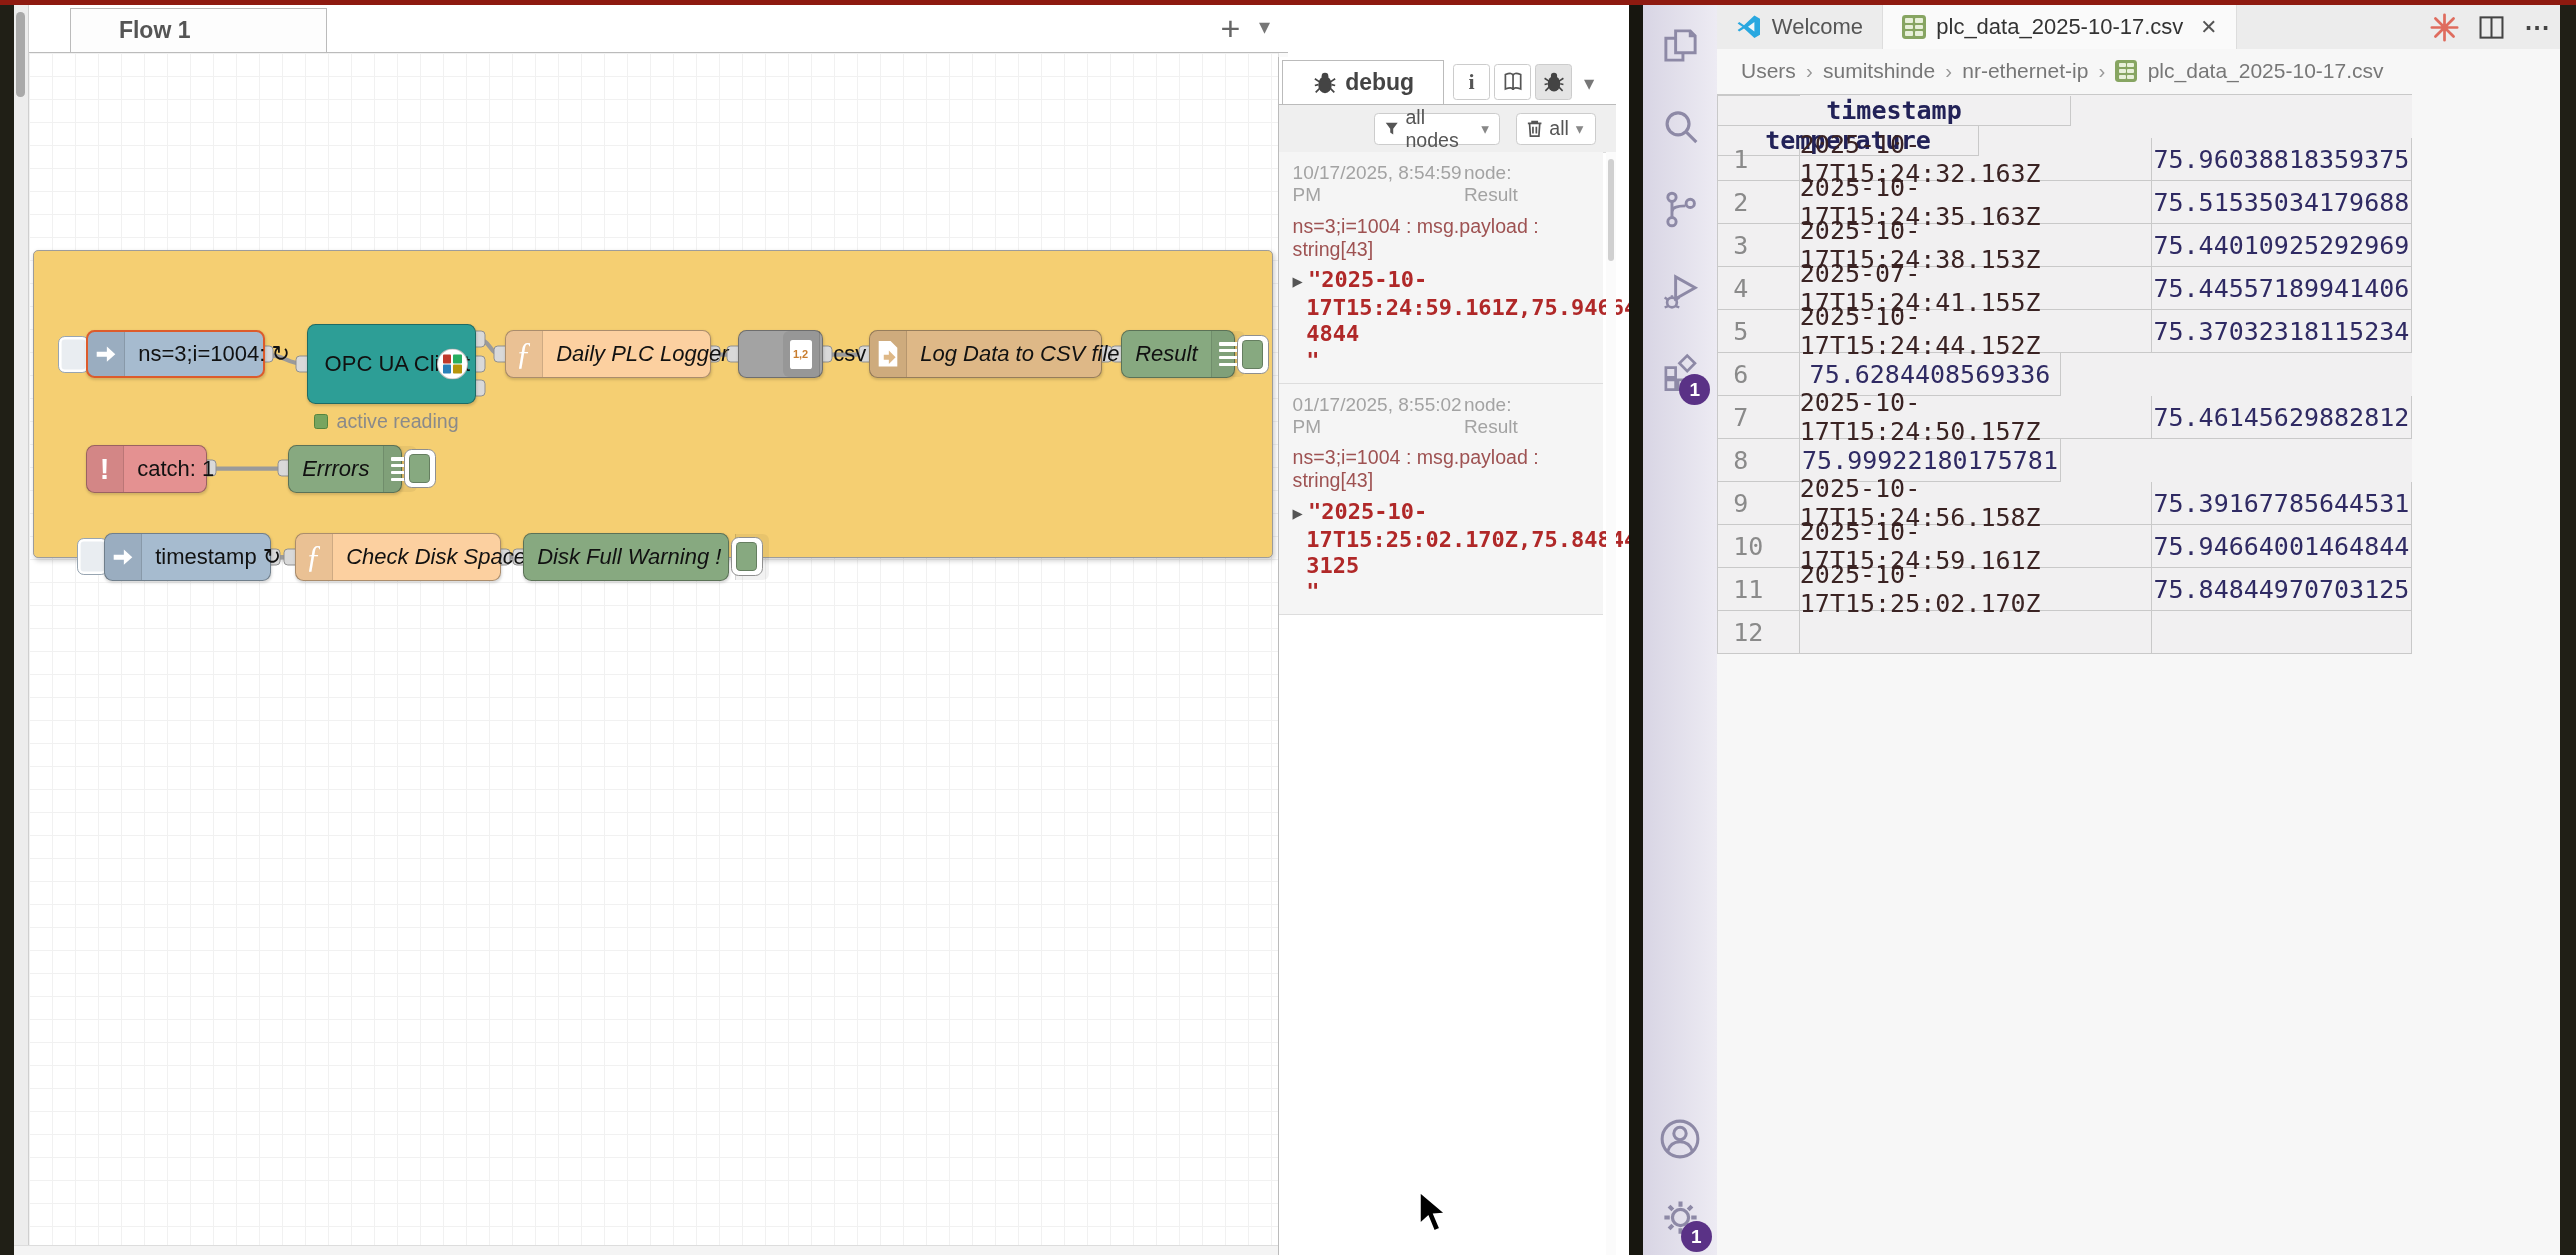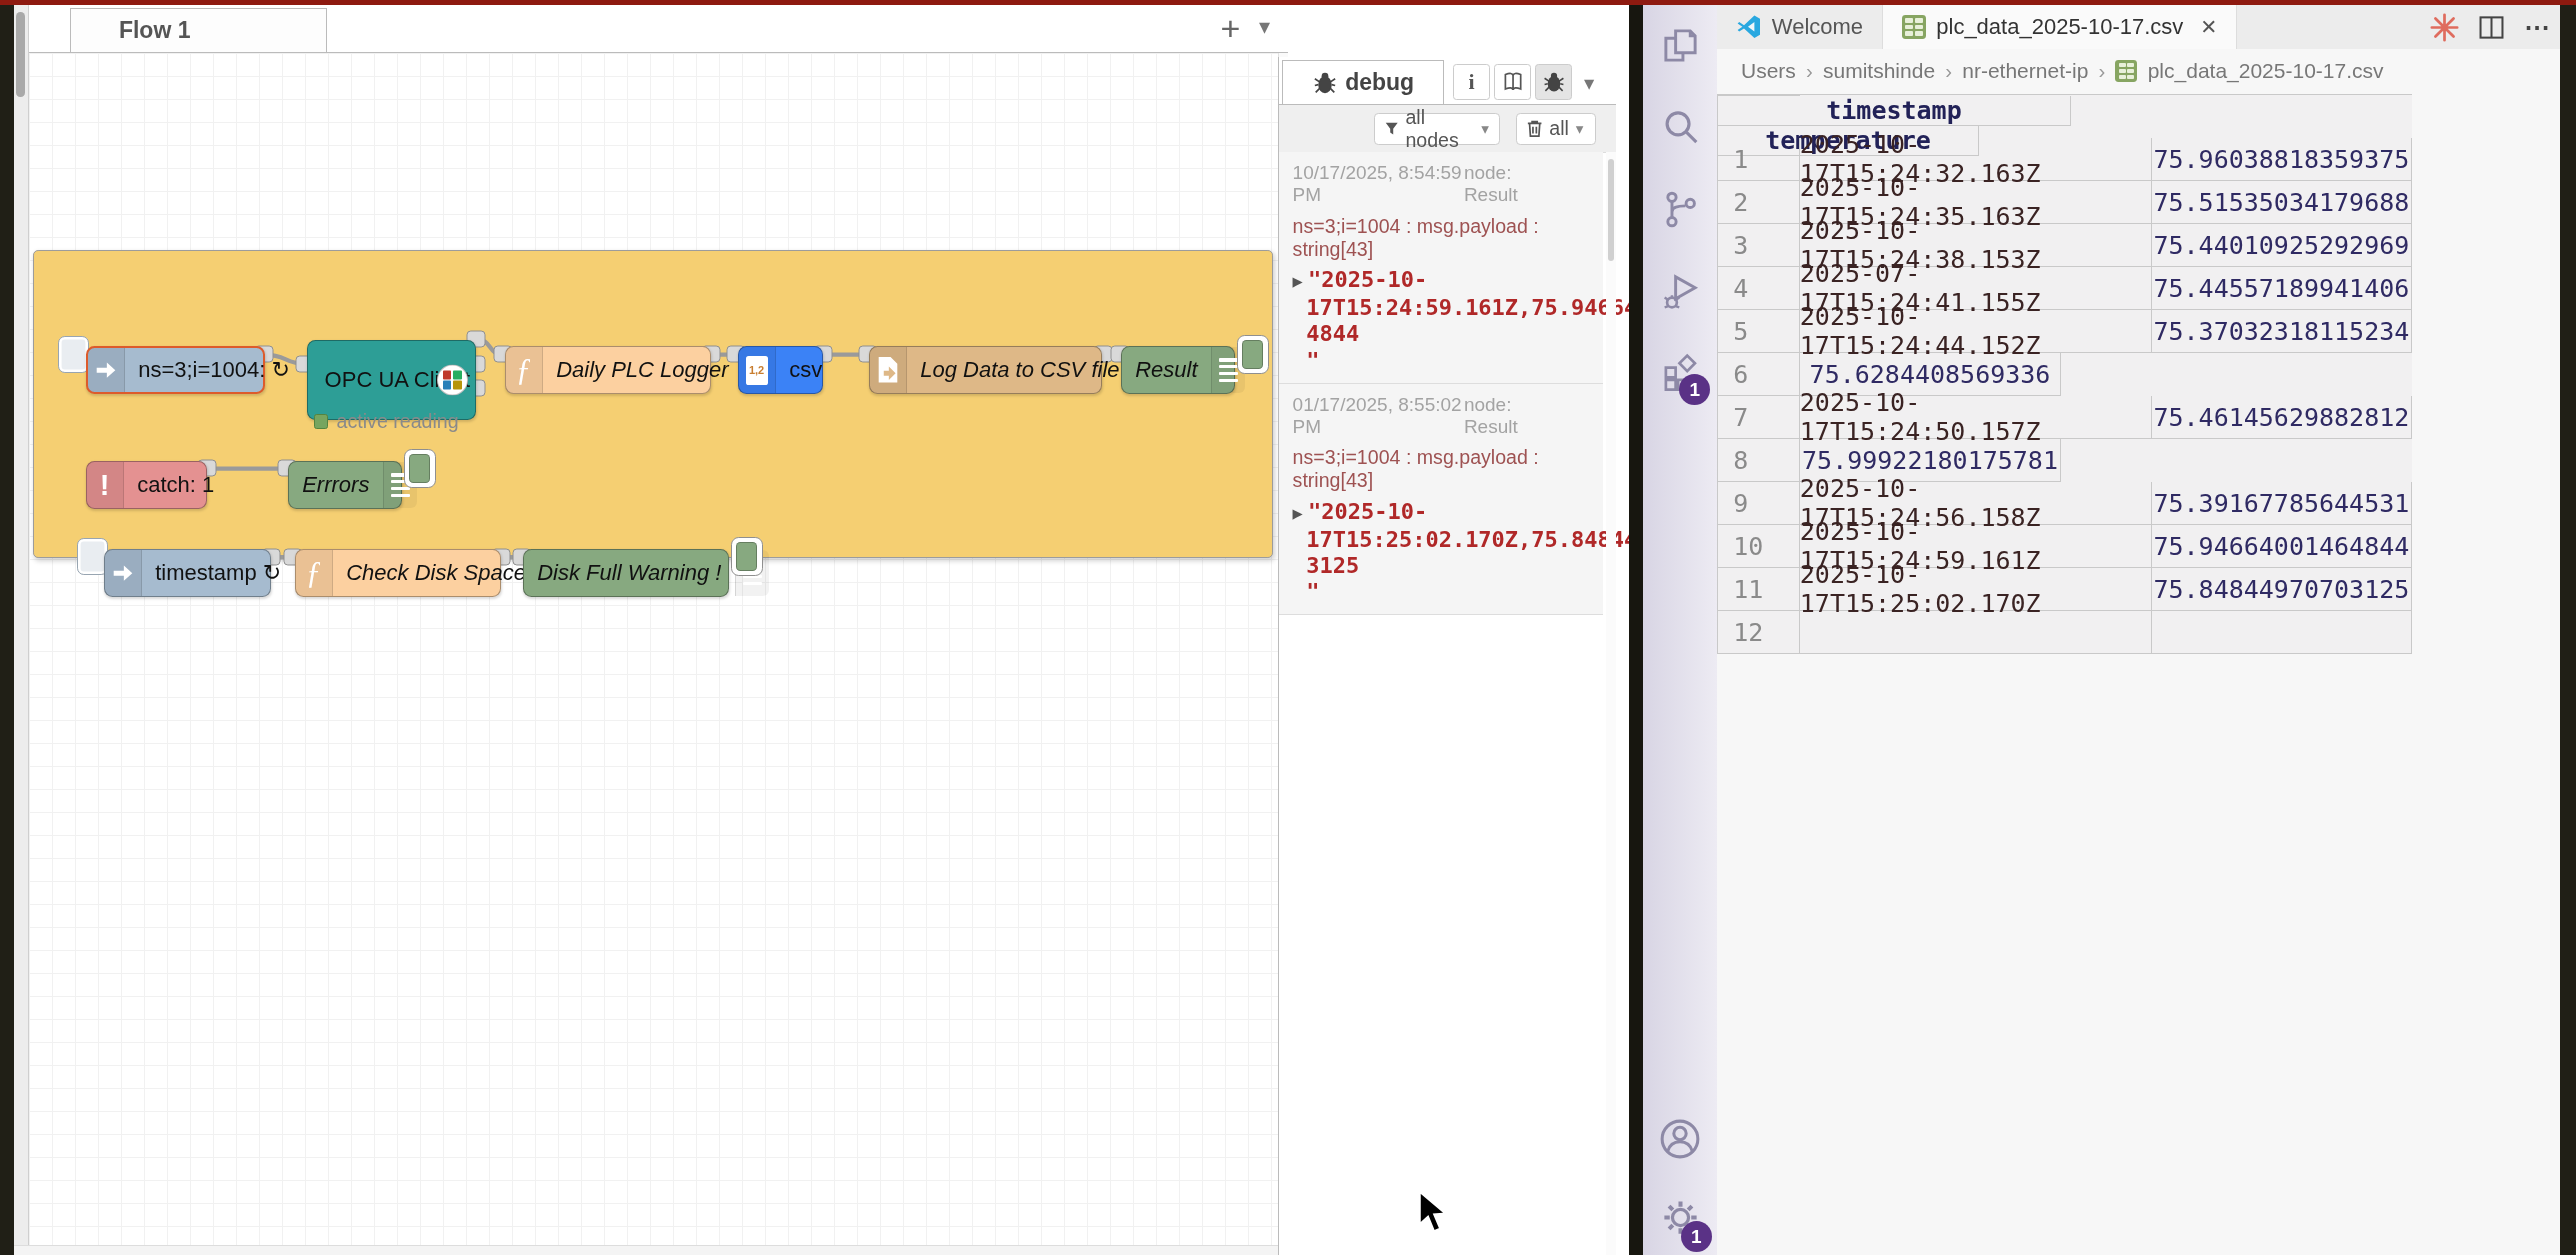--- a/index.html
+++ b/index.html
@@ -28,30 +28,30 @@
   .nr-hscroll { position:absolute; left:0; top:1240px; width:1274px; height:10.2px; background:#f4f4f4; border-top:0.9px solid #ddd; }
 
   
   .nr-group { position:absolute; left:19px; top:245px; width:1240px; height:308px; background:#f5cf72; border:1.7px solid #9c9c9c; border-radius:5.1px; box-shadow:1.7px 2.6px 5.1px rgba(0,0,0,0.18); }
 
   
   #wires { position:absolute; left:0; top:0; width:1615px; height:1251px; pointer-events:none; }
   #wires path { stroke:#9a9a9a; stroke-width:5; fill:none; stroke-linecap:round; }
 
   
-  .nr-node { position:absolute; height:48px; border:1.7px solid rgba(0,0,0,0.32); border-radius:8.5px; display:flex; align-items:center; font-size:22px; color:#111; box-shadow:0.9px 1.7px 2.6px rgba(0,0,0,0.15);margin-top:16px; }
+  .nr-node { position:absolute; height:48px; border:1.7px solid rgba(0,0,0,0.32); border-radius:8.5px; display:flex; align-items:center; font-size:22px; color:#111; box-shadow:0.9px 1.7px 2.6px rgba(0,0,0,0.15); }
   .nr-node.selected { border:2.6px solid #dd5b2b; }
   .nr-node .strip { height:100%; width:37px; min-width:37px; background:rgba(0,0,0,0.07); border-right:0.9px solid rgba(0,0,0,0.12); display:flex; align-items:center; justify-content:center; border-radius:6px 0 0 6px; color:#fff; }
   .nr-node .strip-r { height:100%; width:34px; min-width:34px; background:rgba(0,0,0,0.05); border-left:0.9px solid rgba(0,0,0,0.12); display:flex; align-items:center; justify-content:center; border-radius:0 6px 6px 0; margin-left:auto; }
   .nr-node .nlabel { padding:0 13.6px; white-space:nowrap; }
   .nr-node .nlabel.it { font-style:italic; }
   .n-inject { background:#a6bbcf; }
   .n-opc { background:#2d9e96; }
   .n-func { background:#fcd0a0; }
-  .n-csv { background:#3b82f6; }
+  .n-csv { background:#a3a3a3;padding-left:44px; }
   .n-file { background:#deb887; }
   .n-debug { background:#87a980; }
   .n-catch { background:#e49191; }
 
   .inj-btn { position:absolute; width:31px; height:37px; background:#e9edf1; border:1.7px solid #98a5b1; border-radius:6.8px; box-shadow:inset 0 0 0 2.6px #fff; }
   .dbg-toggle { position:absolute; width:32px; height:39px; background:#fff; border:1.7px solid #8f8f8f; border-radius:7.7px; }
   .dbg-toggle .inner { position:absolute; left:4.3px; top:4.3px; right:4.3px; bottom:4.3px; background:#87a980; border:0.9px solid rgba(0,0,0,0.25); border-radius:4.3px; }
 
   .port { position:absolute; width:19px; height:17px; background:#d9d9d9; border:1.7px solid #8f8f8f; border-radius:4.3px; transform:translate(-50%,-50%); }
 

